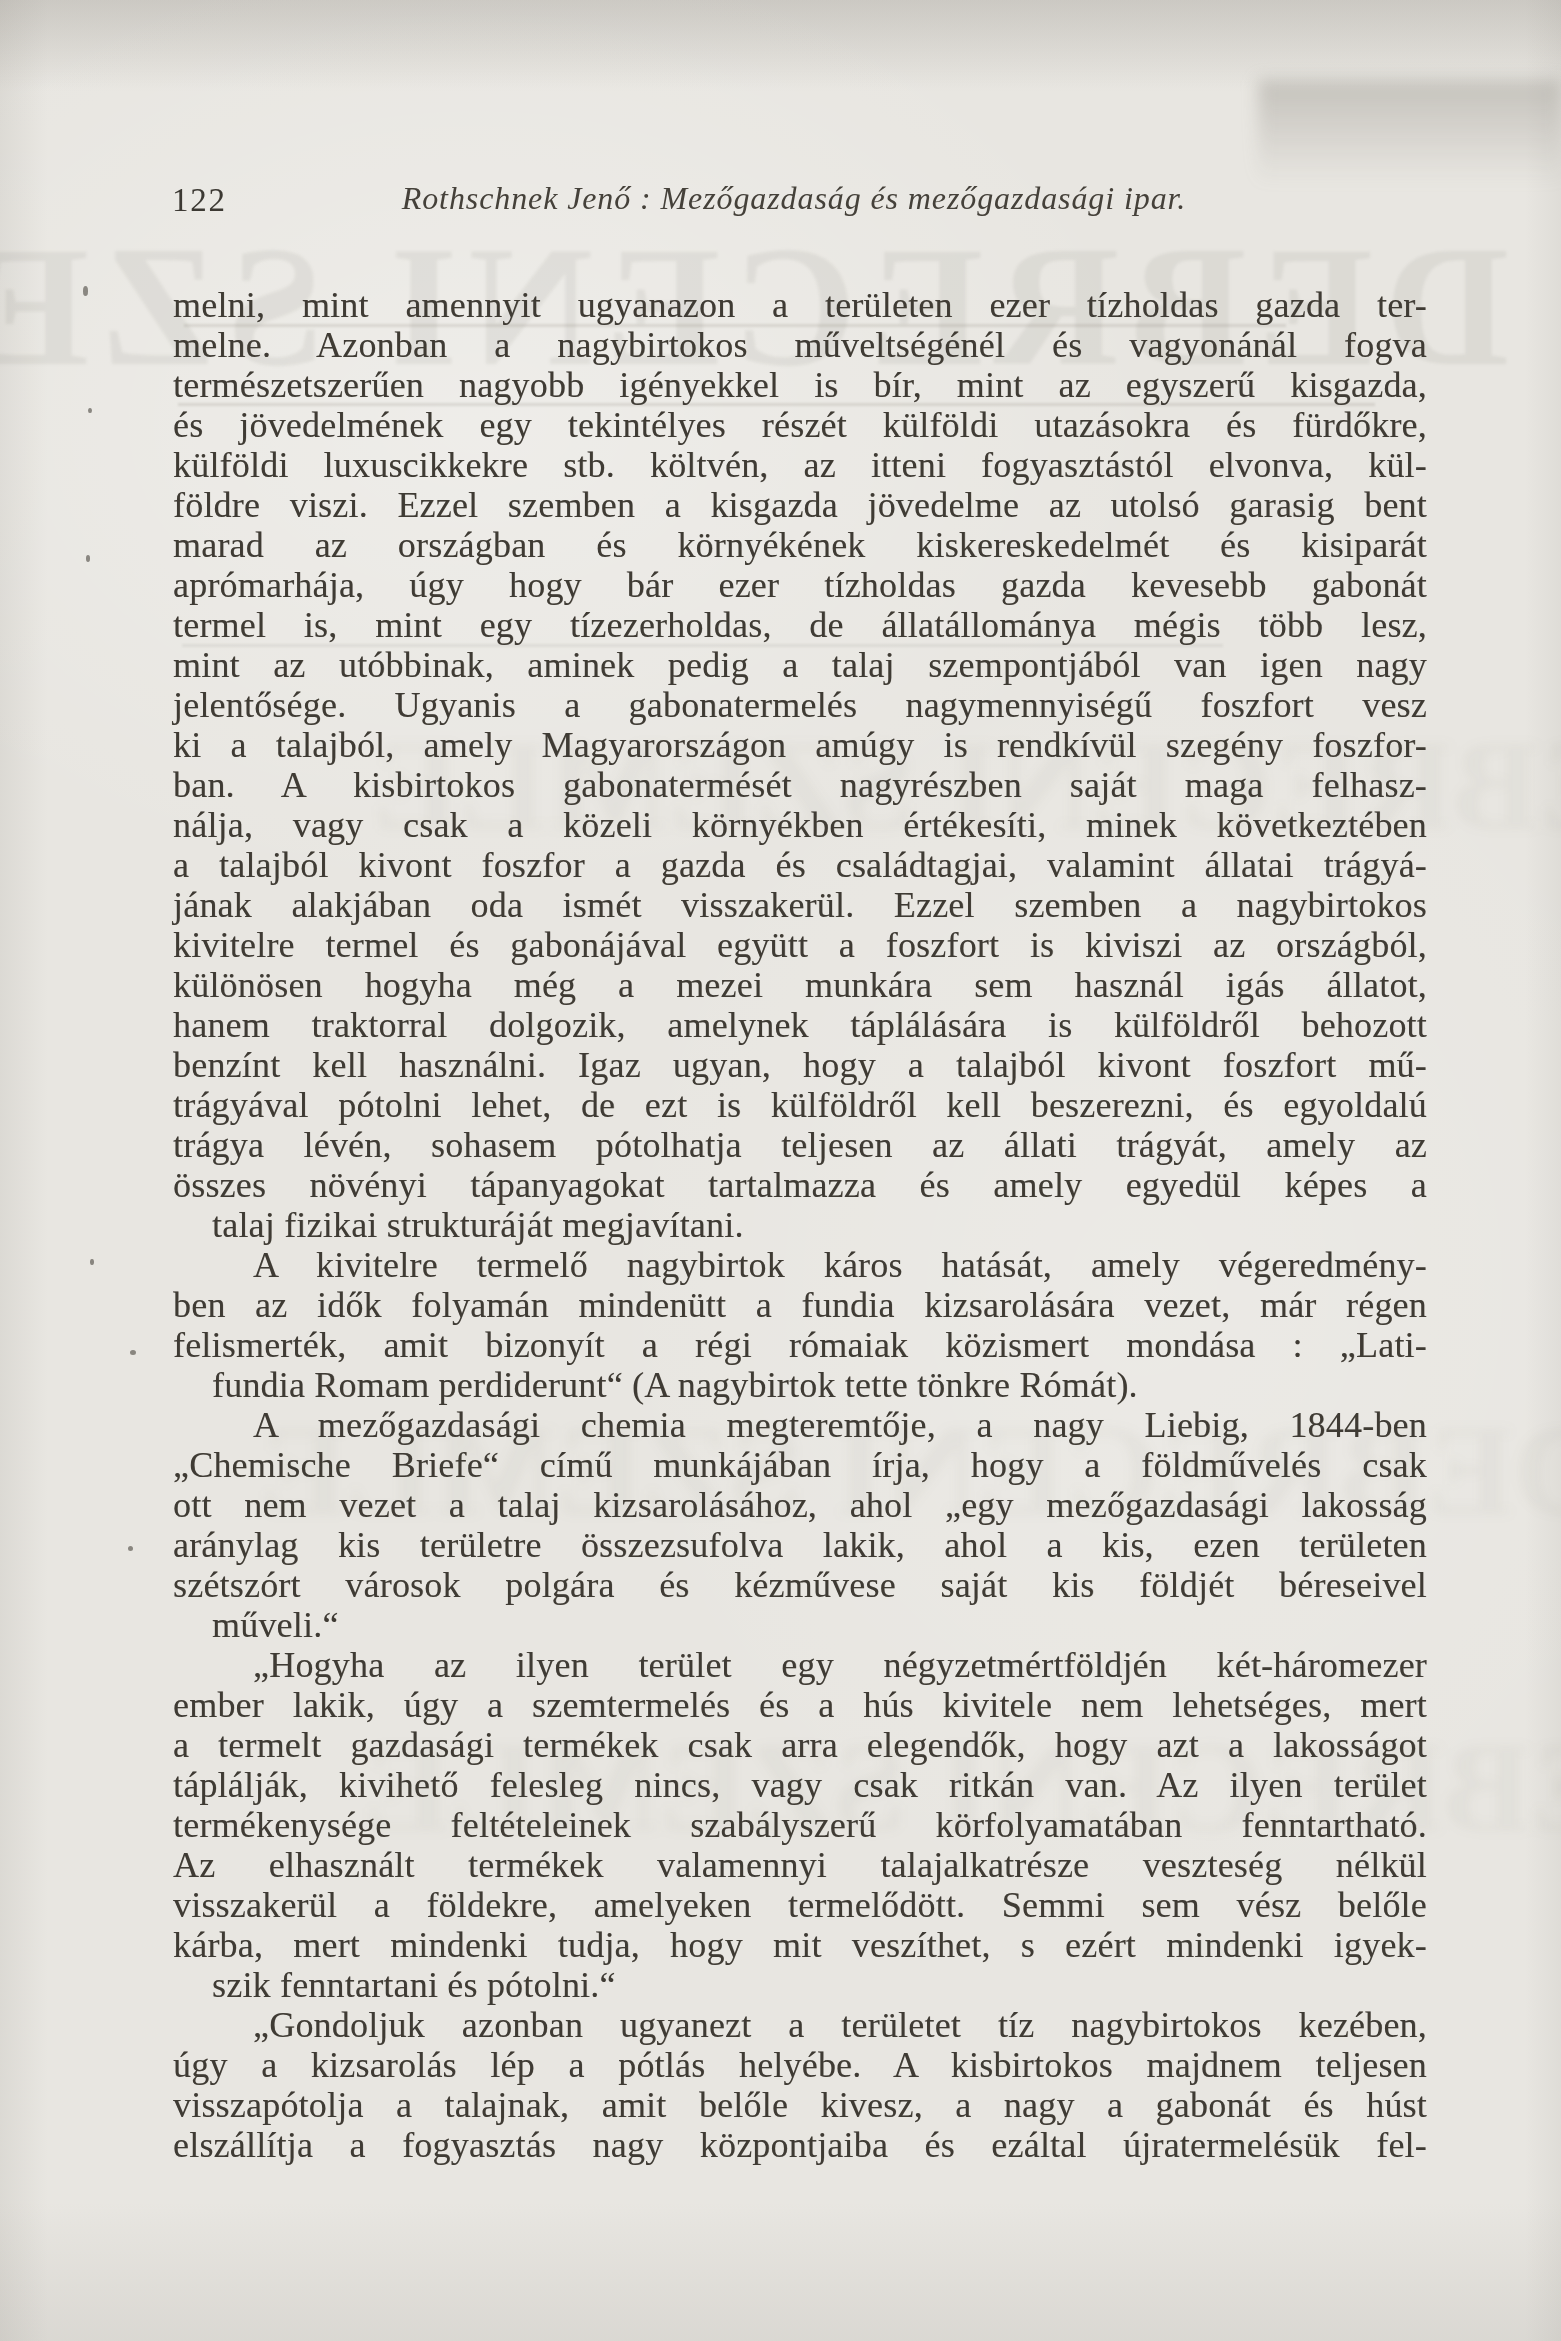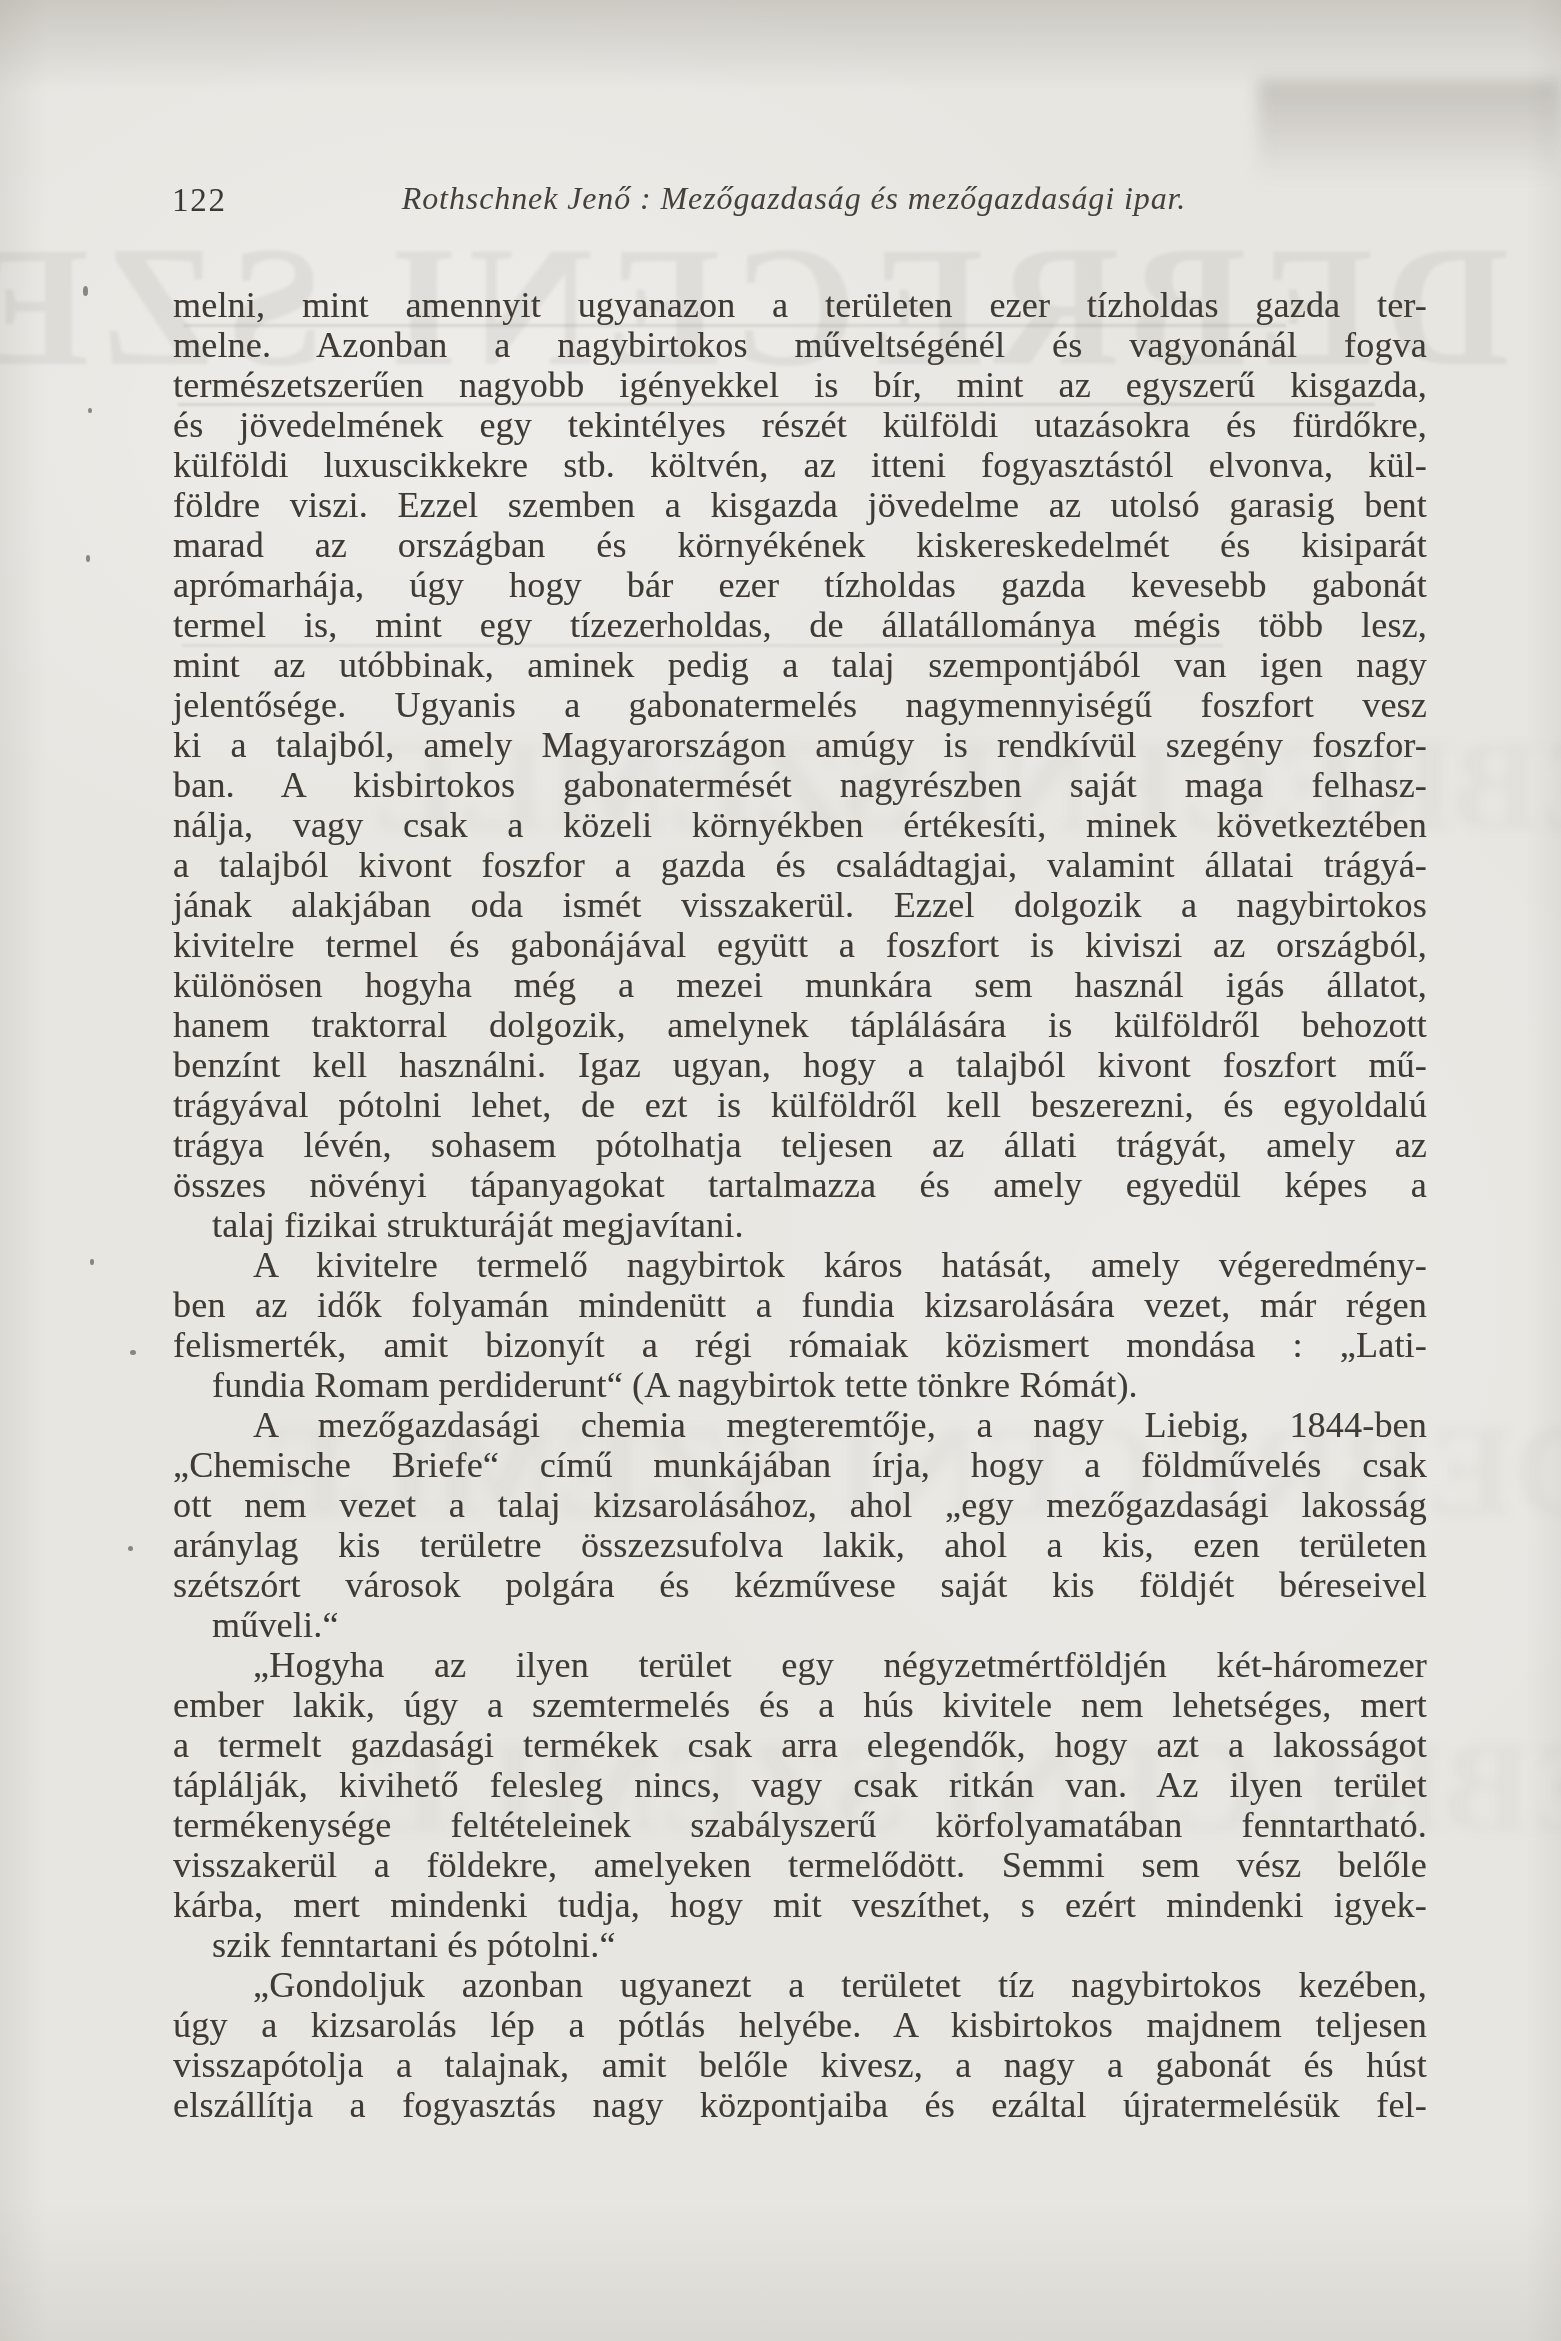--- a/index.html
+++ b/index.html
@@ -108,21 +108,21 @@
       <div class="line">földre viszi. Ezzel szemben a kisgazda jövedelme az utolsó garasig bent</div>
       <div class="line">marad az országban és környékének kiskereskedelmét és kisiparát</div>
       <div class="line">aprómarhája, úgy hogy bár ezer tízholdas gazda kevesebb gabonát</div>
       <div class="line">termel is, mint egy tízezerholdas, de állatállománya mégis több lesz,</div>
       <div class="line">mint az utóbbinak, aminek pedig a talaj szempontjából van igen nagy</div>
       <div class="line">jelentősége. Ugyanis a gabonatermelés nagymennyiségű foszfort vesz</div>
       <div class="line">ki a talajból, amely Magyarországon amúgy is rendkívül szegény foszfor-</div>
       <div class="line">ban. A kisbirtokos gabonatermését nagyrészben saját maga felhasz-</div>
       <div class="line">nálja, vagy csak a közeli környékben értékesíti, minek következtében</div>
       <div class="line">a talajból kivont foszfor a gazda és családtagjai, valamint állatai trágyá-</div>
-      <div class="line">jának alakjában oda ismét visszakerül. Ezzel dolgozik a nagybirtokos</div>
+      <div class="line">jának alakjában oda ismét visszakerül. Ezzel szemben a nagybirtokos</div>
       <div class="line">kivitelre termel és gabonájával együtt a foszfort is kiviszi az országból,</div>
       <div class="line">különösen hogyha még a mezei munkára sem használ igás állatot,</div>
       <div class="line">hanem traktorral dolgozik, amelynek táplálására is külföldről behozott</div>
       <div class="line">benzínt kell használni. Igaz ugyan, hogy a talajból kivont foszfort mű-</div>
       <div class="line">trágyával pótolni lehet, de ezt is külföldről kell beszerezni, és egyoldalú</div>
       <div class="line">trágya lévén, sohasem pótolhatja teljesen az állati trágyát, amely az</div>
       <div class="line">összes növényi tápanyagokat tartalmazza és amely egyedül képes a</div>
       <div class="line last">talaj fizikai strukturáját megjavítani.</div>
       <div class="line indent">A kivitelre termelő nagybirtok káros hatását, amely végeredmény-</div>
       <div class="line">ben az idők folyamán mindenütt a fundia kizsarolására vezet, már régen</div>
@@ -132,20 +132,21 @@
       <div class="line">„Chemische Briefe“ című munkájában írja, hogy a földművelés csak</div>
       <div class="line">ott nem vezet a talaj kizsarolásához, ahol „egy mezőgazdasági lakosság</div>
       <div class="line">aránylag kis területre összezsufolva lakik, ahol a kis, ezen területen</div>
       <div class="line">szétszórt városok polgára és kézművese saját kis földjét béreseivel</div>
       <div class="line last">műveli.“</div>
       <div class="line indent">„Hogyha az ilyen terület egy négyzetmértföldjén két-háromezer</div>
       <div class="line">ember lakik, úgy a szemtermelés és a hús kivitele nem lehetséges, mert</div>
       <div class="line">a termelt gazdasági termékek csak arra elegendők, hogy azt a lakosságot</div>
       <div class="line">táplálják, kivihető felesleg nincs, vagy csak ritkán van. Az ilyen terület</div>
       <div class="line">termékenysége feltételeinek szabályszerű körfolyamatában fenntartható.</div>
+      <div class="line">Az elhasznált termékek valamennyi talajalkatrésze veszteség nélkül</div>
       <div class="line">visszakerül a földekre, amelyeken termelődött. Semmi sem vész belőle</div>
       <div class="line">kárba, mert mindenki tudja, hogy mit veszíthet, s ezért mindenki igyek-</div>
       <div class="line last">szik fenntartani és pótolni.“</div>
       <div class="line indent">„Gondoljuk azonban ugyanezt a területet tíz nagybirtokos kezében,</div>
       <div class="line">úgy a kizsarolás lép a pótlás helyébe. A kisbirtokos majdnem teljesen</div>
       <div class="line">visszapótolja a talajnak, amit belőle kivesz, a nagy a gabonát és húst</div>
       <div class="line">elszállítja a fogyasztás nagy központjaiba és ezáltal újratermelésük fel-</div>
     </div>
 
 </div>

